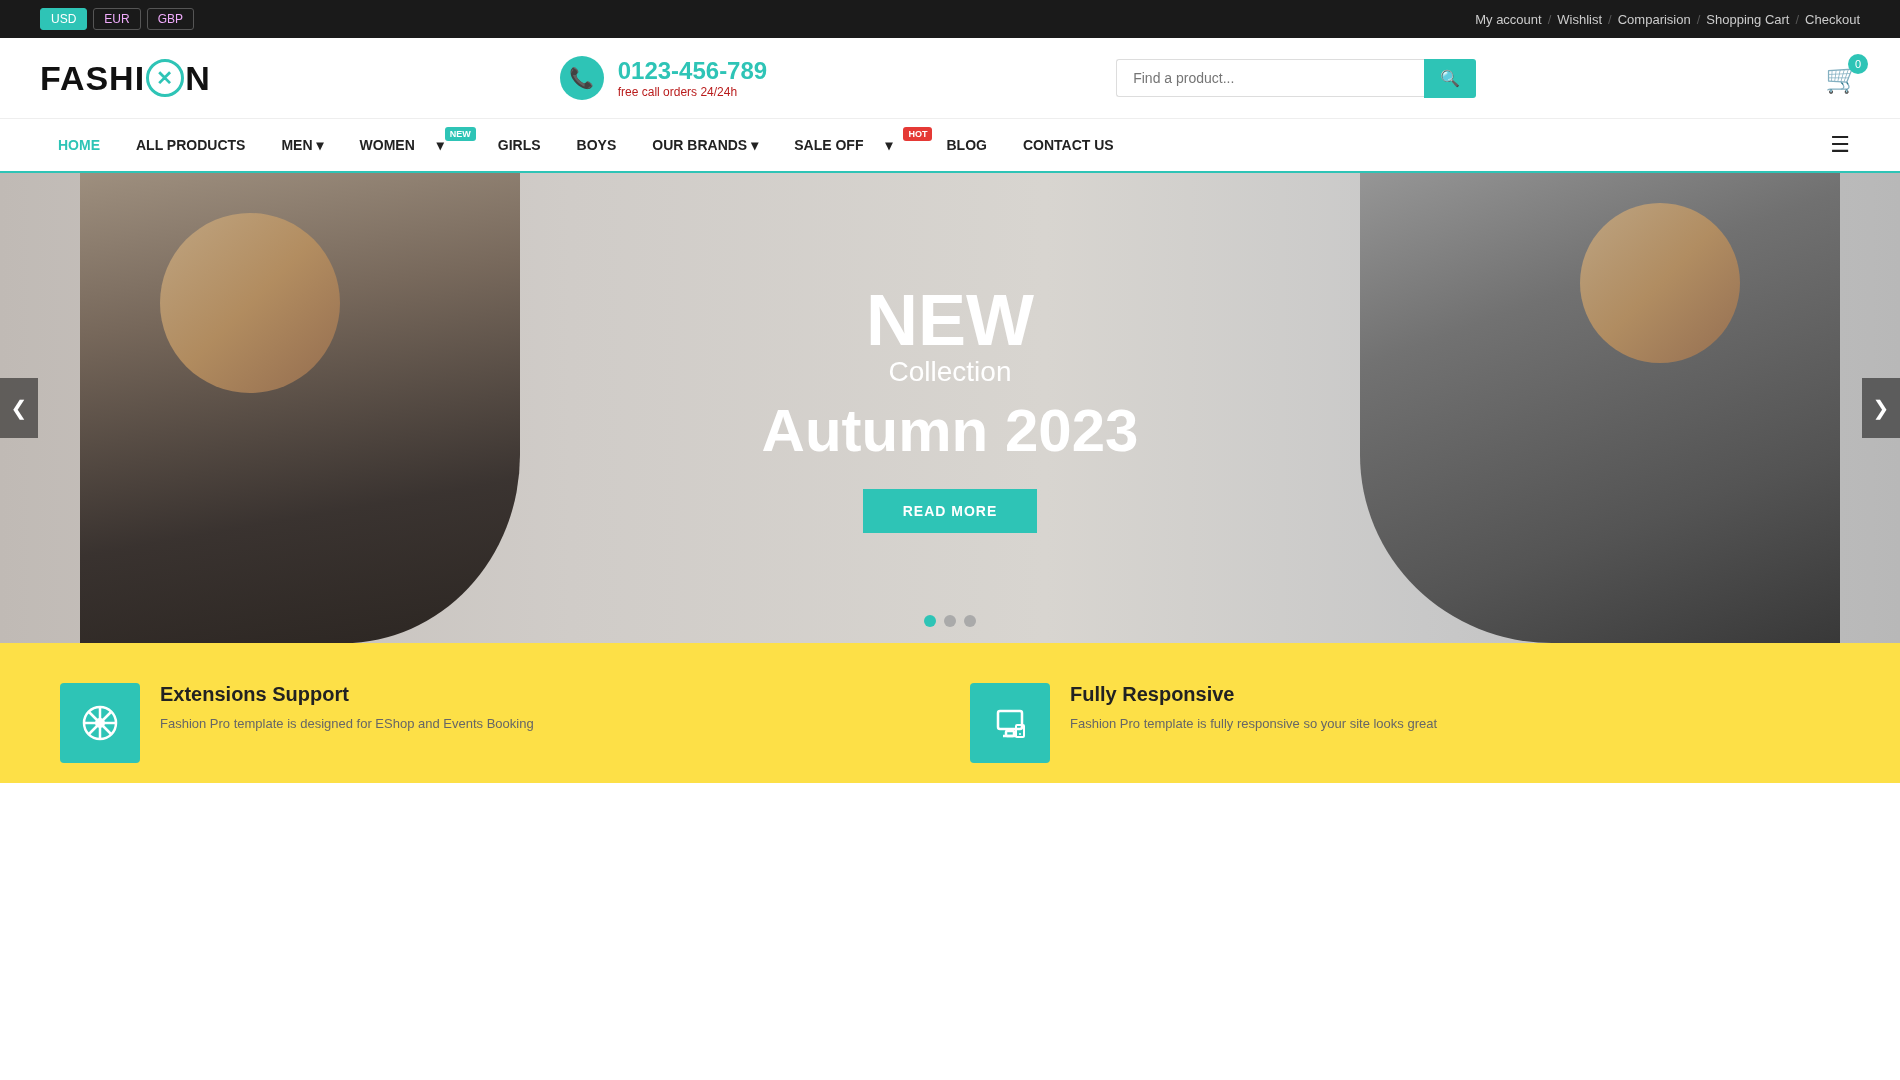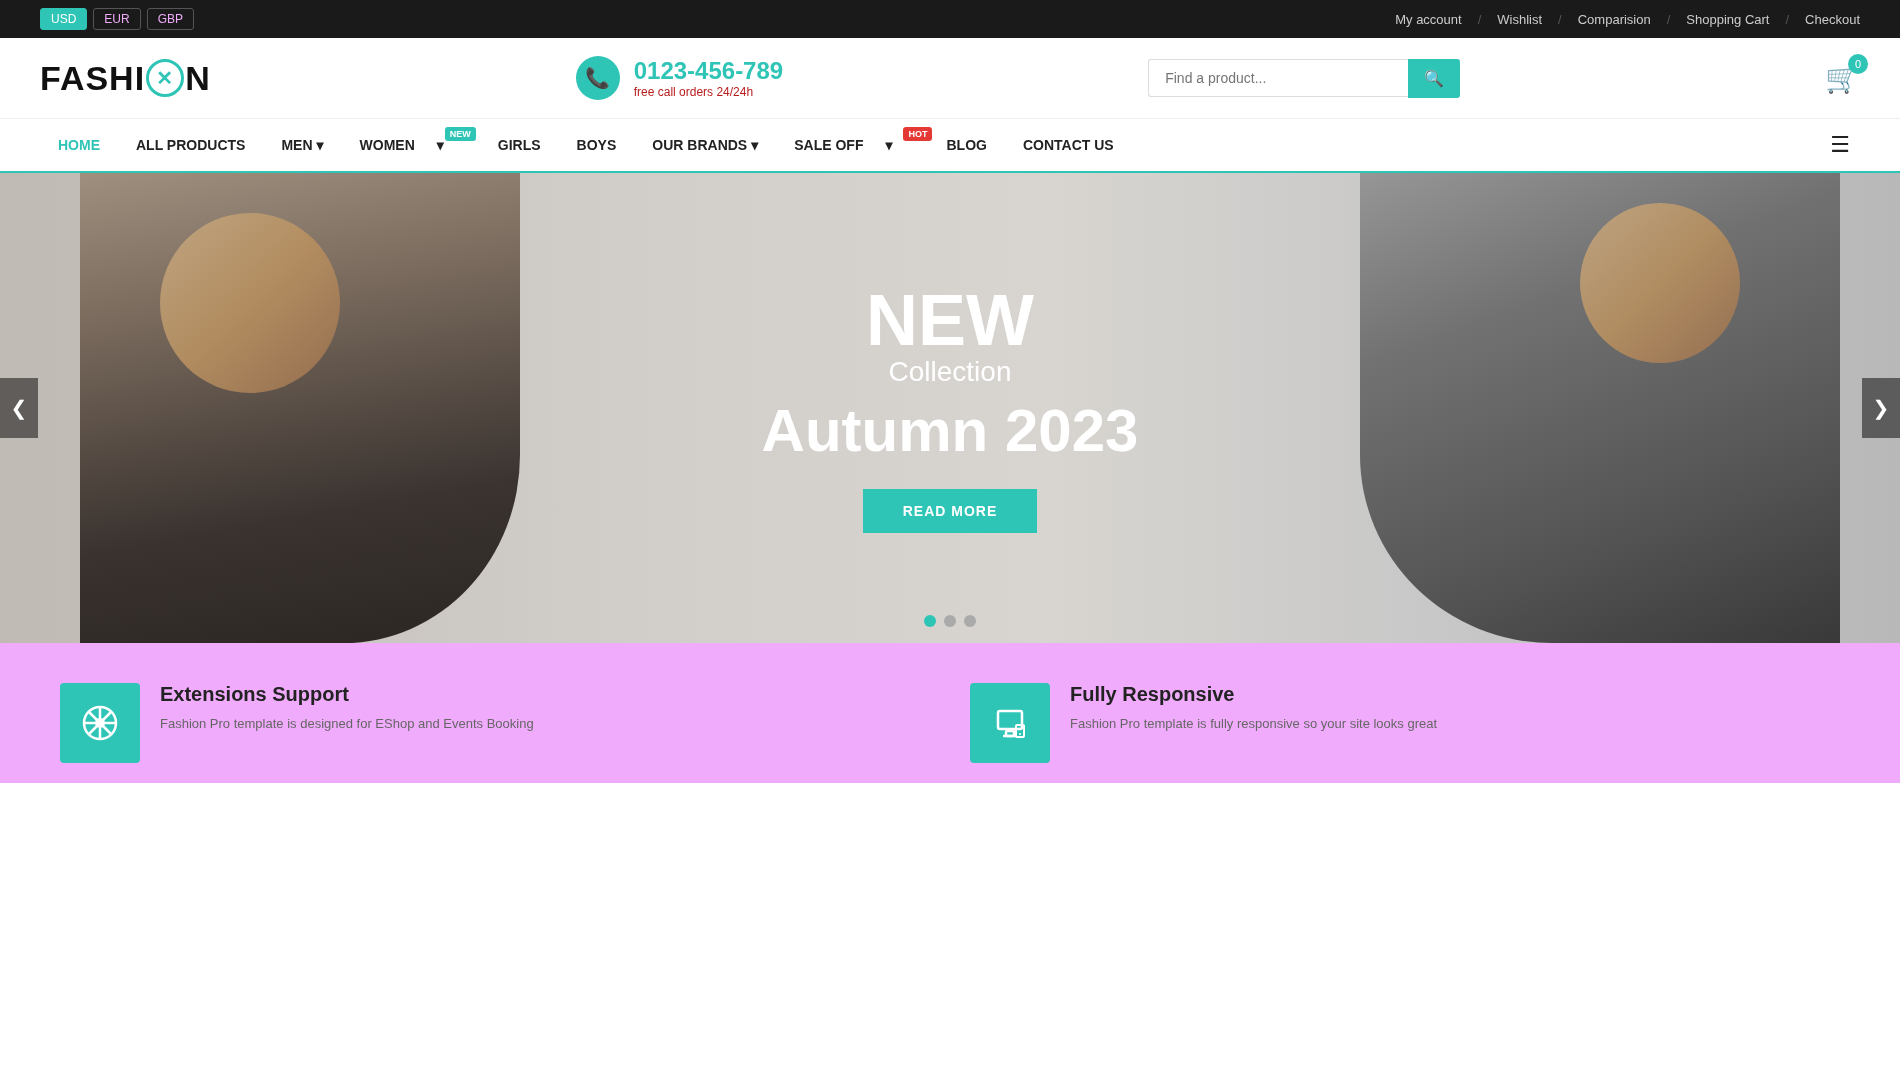--- a/index.html
+++ b/index.html
@@ -23,21 +23,21 @@
       cursor: pointer;
       font-size: 12px;
       color: #f0abfc;
       background: transparent;
     }
     .currency-btn.active {
       background: #2ec4b6;
       color: #fff;
       border-color: #2ec4b6;
     }
-    .top-nav { display: flex; gap: 16px; color: #ccc; }
+    .top-nav { display: flex; gap: 6px; color: #ccc; }
     .top-nav a { color: #ccc; text-decoration: none; font-size: 13px; }
     .top-nav .sep { color: #555; }
 
     
     .header {
       background: #fff;
       padding: 18px 40px;
       display: flex;
       align-items: center;
       justify-content: space-between;
@@ -77,21 +77,21 @@
     }
     .phone-number { font-size: 24px; font-weight: 700; color: #2ec4b6; }
     .phone-sub { font-size: 12px; color: #b91c1c; }
     .search-bar { display: flex; align-items: center; }
     .search-input {
       padding: 10px 16px;
       border: 1px solid #ddd;
       border-right: none;
       border-radius: 3px 0 0 3px;
       font-size: 14px;
-      width: 260px;
+      width: 308px;
       outline: none;
       color: #999;
     }
     .search-btn {
       background: #2ec4b6;
       border: none;
       padding: 10px 16px;
       cursor: pointer;
       border-radius: 0 3px 3px 0;
       color: #fff;
@@ -223,21 +223,21 @@
     .hero-dot {
       width: 12px; height: 12px;
       border-radius: 50%;
       background: #aaa;
       cursor: pointer;
     }
     .hero-dot.active { background: #2ec4b6; }
 
     
     .features {
-      background: #f0abfc;
+      background: #fde047;
       padding: 30px 40px 10px;
       display: flex;
       gap: 0;
     }
     .feature-item {
       display: flex;
       align-items: flex-start;
       gap: 20px;
       flex: 1;
       padding: 10px 20px;

